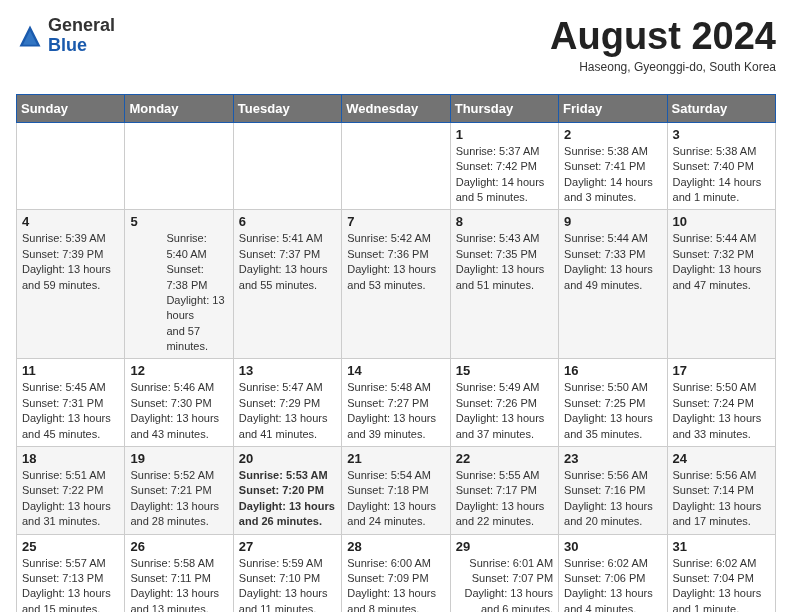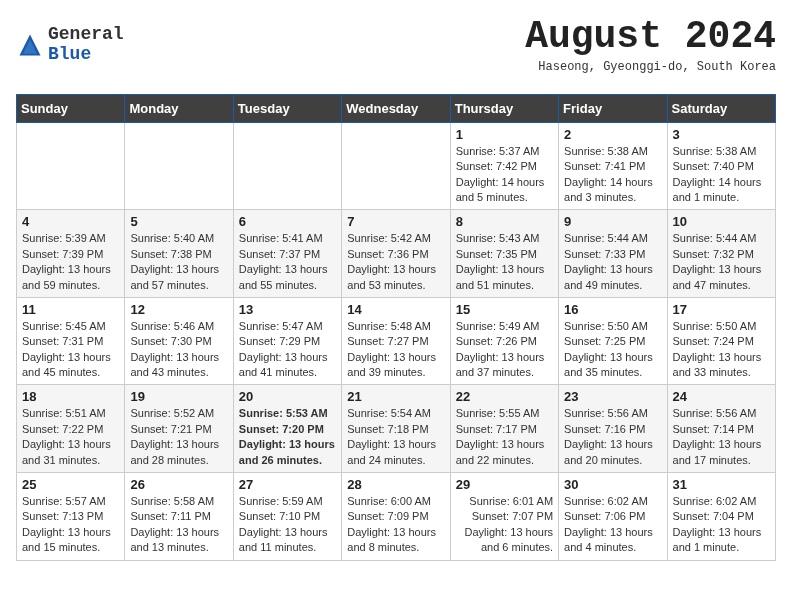--- a/index.html
+++ b/index.html
@@ -5,24 +5,23 @@
     * { margin: 0; padding: 0; box-sizing: border-box; }
     body {
       font-family: Arial, sans-serif;
       background: #fff;
       width: 792px;
       min-height: 612px;
       padding: 16px;
     }
     .header-top {
       display: flex;
-      align-items: center;
+      align-items: flex-start;
       justify-content: space-between;
       margin-bottom: 20px;
-      font-family: Liberation Mono, monospace;
     }
     .logo {
       display: flex;
       align-items: center;
       gap: 4px;
     }
     .logo-text {
       font-size: 18px;
       font-weight: bold;
       line-height: 1.1;
@@ -47,21 +46,21 @@
       color: #333;
       margin-top: 2px;
     }
     .calendar-table {
       width: 100%;
       border-collapse: collapse;
       margin-top: 8px;
       table-layout: fixed;
     }
     .calendar-table th {
-      background: #404040;
+      background: #737373;
       color: #fff;
       font-size: 13px;
       font-weight: bold;
       padding: 6px 4px;
       text-align: left;
       border: 1px solid #1a5aad;
     }
     .calendar-table td {
       border: 1px solid #ccc;
       vertical-align: top;
@@ -154,21 +153,21 @@
       <tr>
         <td>
           <span class="day-number">4</span>
           <div class="day-info" style="white-space: pre-line;">Sunrise: 5:39 AM
 Sunset: 7:39 PM
 Daylight: 13 hours
 and 59 minutes.</div>
         </td>
         <td>
           <span class="day-number">5</span>
-          <div class="day-info" style="white-space: pre-line;">Sunrise: 5:40 AM
+          <div class="day-info" style="white-space: pre-line; margin-left: 36px;">Sunrise: 5:40 AM
 Sunset: 7:38 PM
 Daylight: 13 hours
 and 57 minutes.</div>
         </td>
         <td>
           <span class="day-number">6</span>
           <div class="day-info" style="white-space: pre-line;">Sunrise: 5:41 AM
 Sunset: 7:37 PM
 Daylight: 13 hours
 and 55 minutes.</div>

